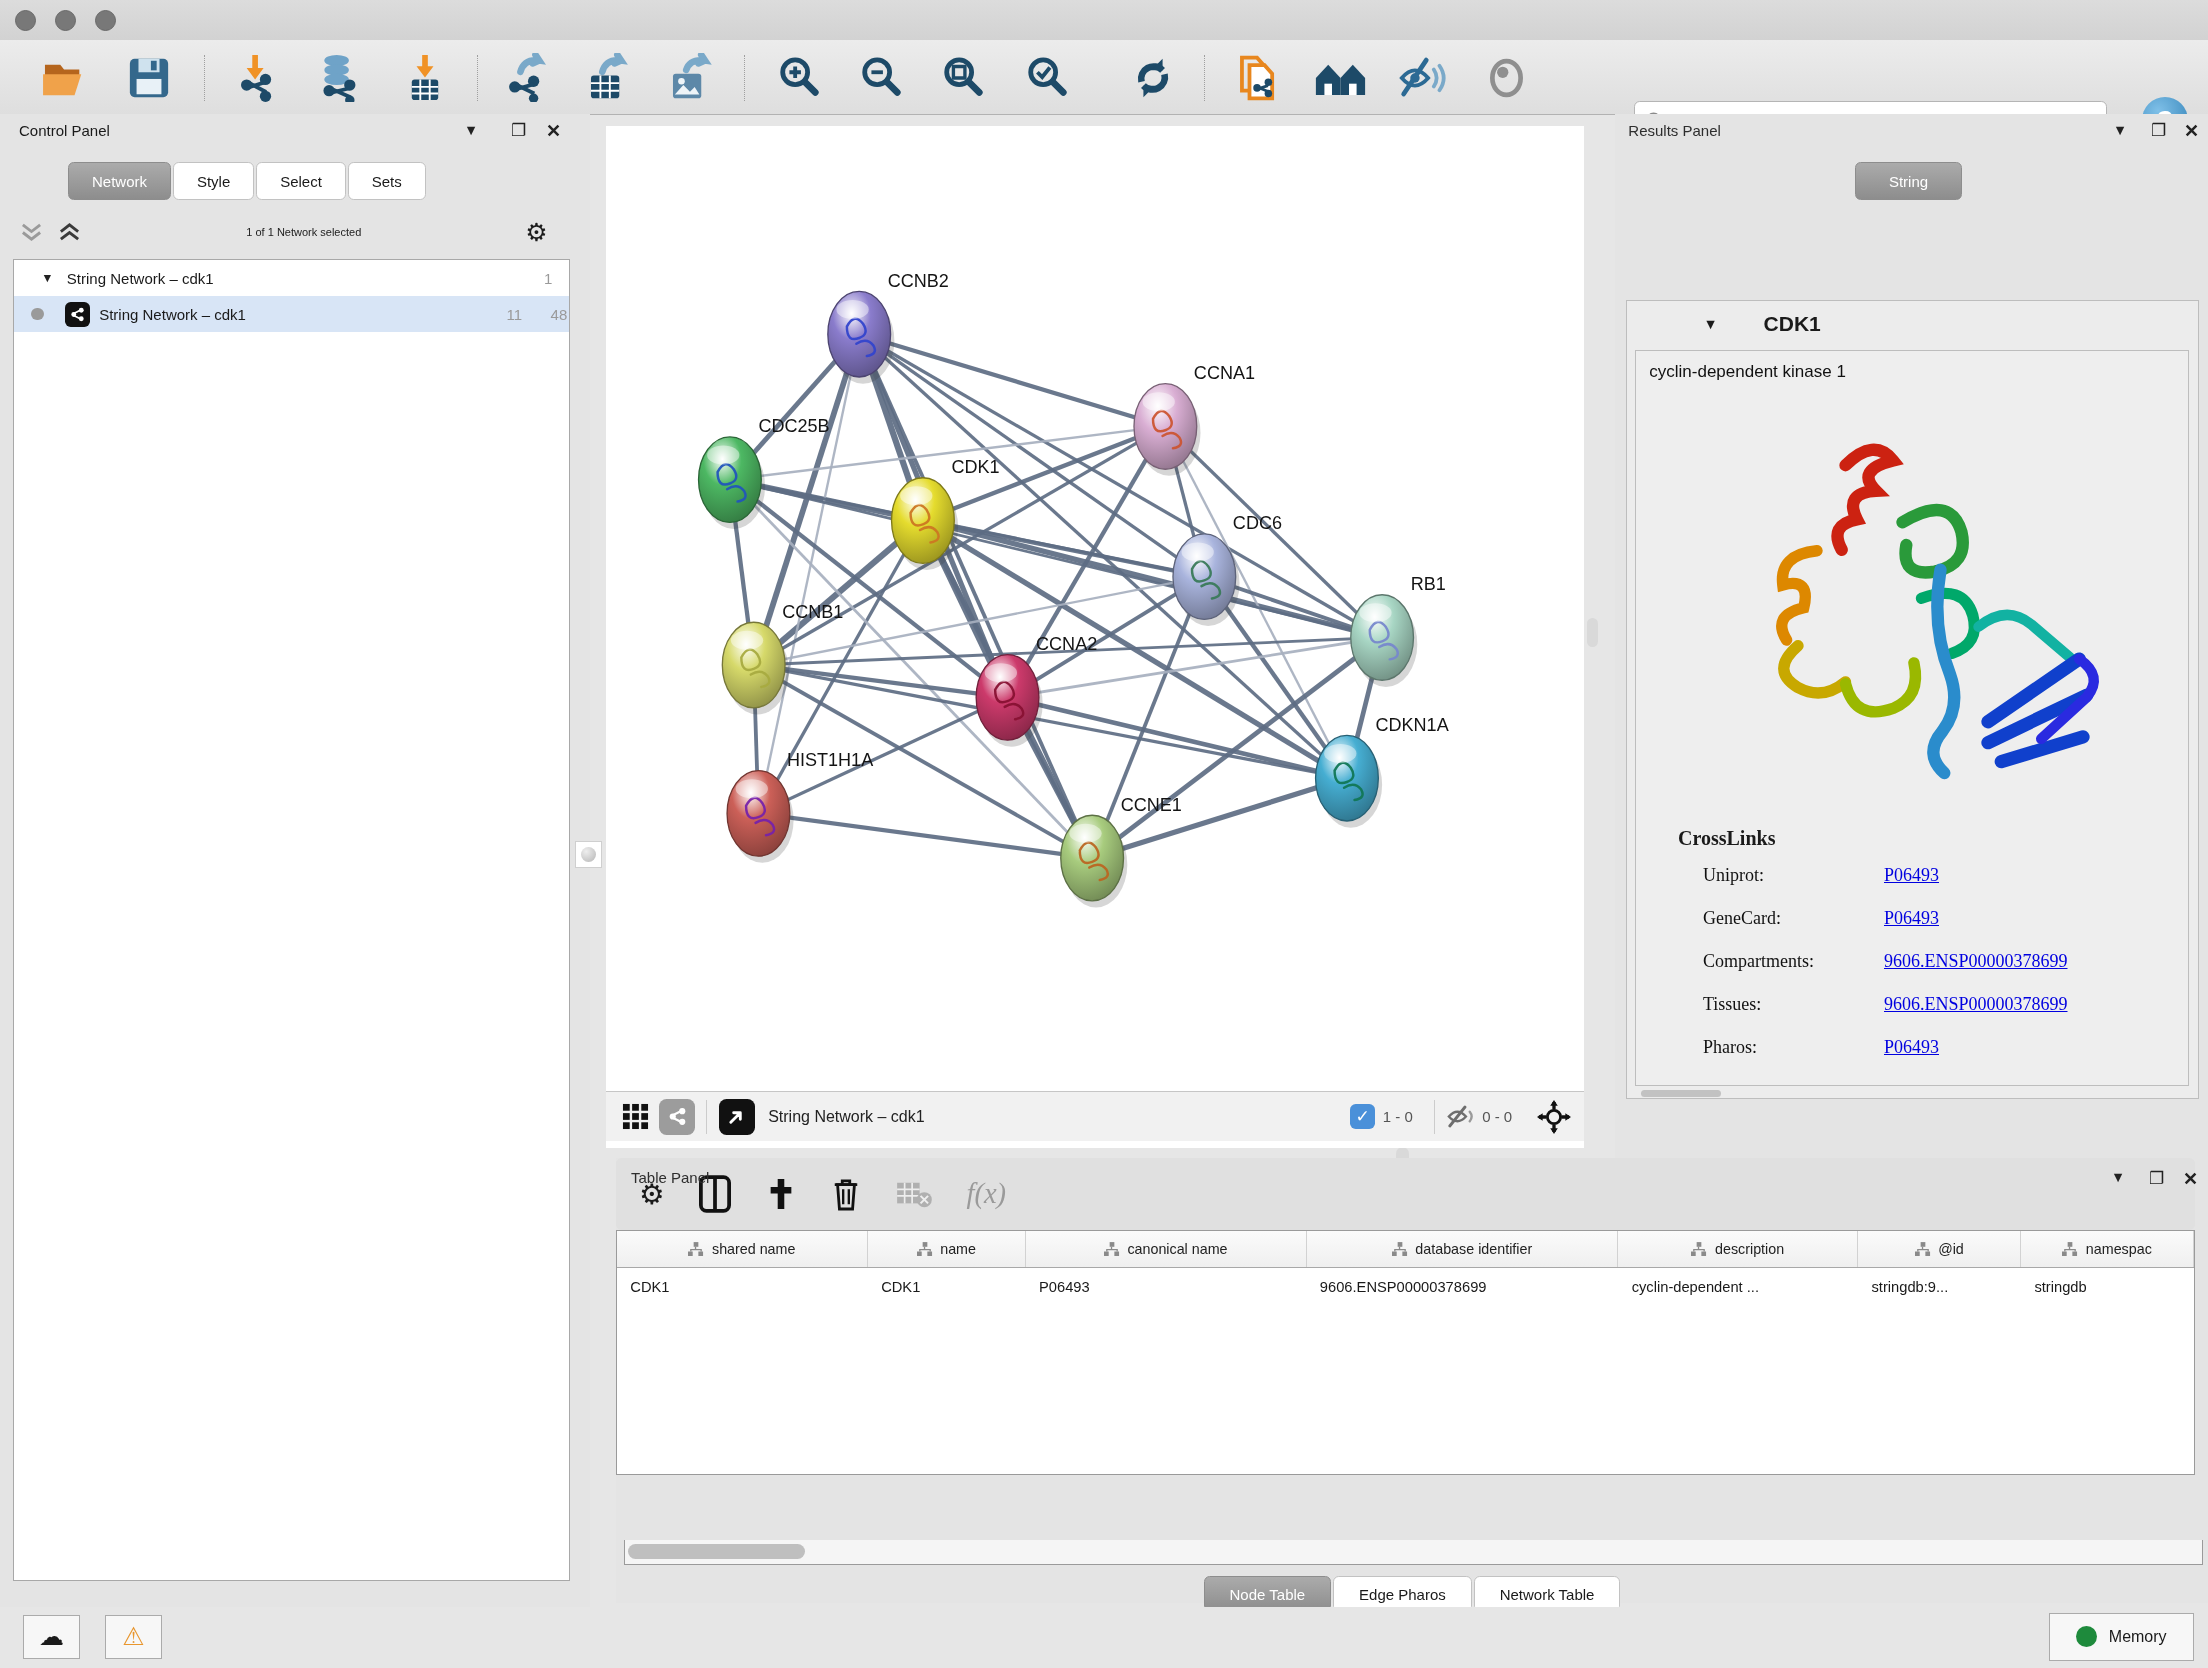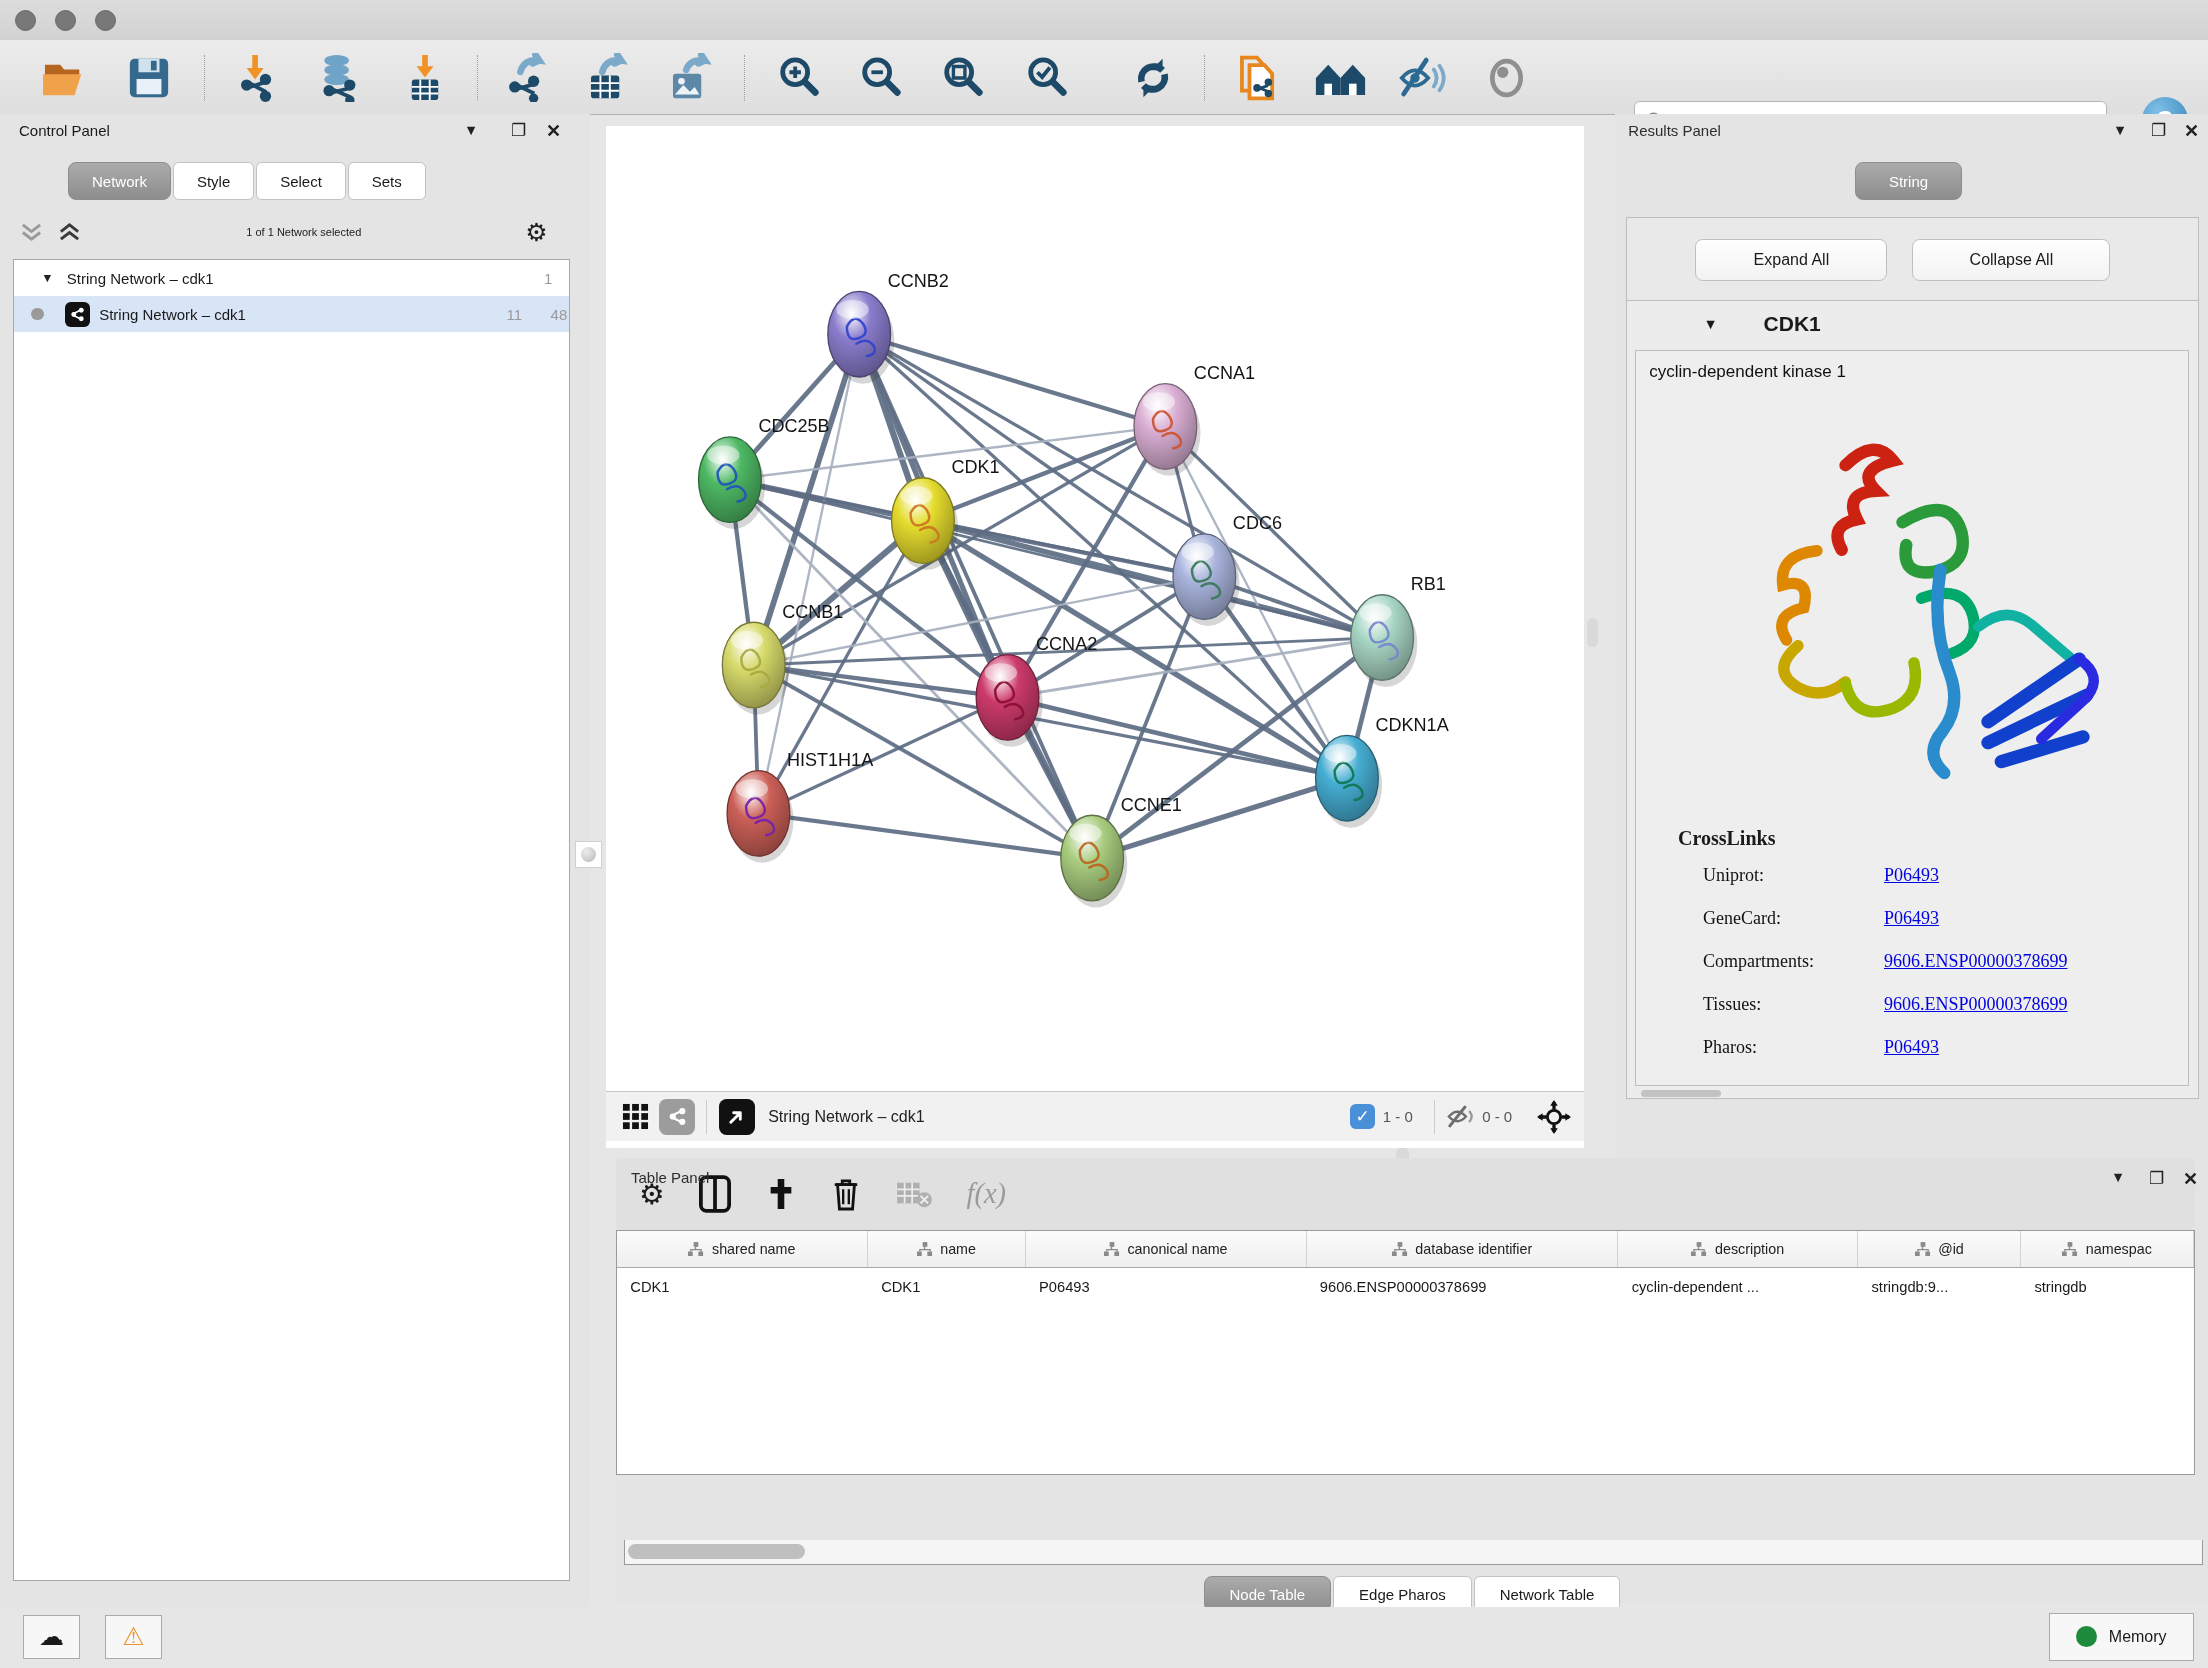--- a/index.html
+++ b/index.html
@@ -19,21 +19,21 @@
               border-radius:5.7px;display:flex;align-items:center;padding-left:9.5px;box-sizing:border-box;}
   #search-box input{border:none;outline:none;font-size:15px;width:418px;background:transparent;}
   #help-btn{left:2142px;top:57px;width:46px;height:46px;border-radius:50%;
             background:radial-gradient(circle at 35% 30%,#7fc0e8,#2f7fb5);color:#fff;font-size:28.5px;
             font-weight:bold;display:flex;align-items:center;justify-content:center;}
   
   .panel-title{font-size:15px;color:#2e2e2e;}
   .win-ico{font-size:14.3px;color:#222;}
   .tab{height:38px;border:1px solid #c2c2c2;background:#fff;border-radius:5.7px;display:flex;
        align-items:center;justify-content:center;font-size:15px;box-sizing:border-box;}
-  .tab.active{background:linear-gradient(#ababab,#8d8d8d);color:#fff;border-color:#8d8d8d;border-radius:8px;}
+  .tab.active{background:linear-gradient(#ababab,#8d8d8d);color:#fff;border-color:#8d8d8d;}
   
   #control-panel{left:0;top:114px;width:590px;height:1493px;background:#e4e4e4;}
   #cp-tabs{left:68px;top:48px;display:flex;gap:1.9px;}
   #cp-tabs .tab{padding:0 23px;}
   #net-count-row{left:19px;top:97px;width:542px;height:42px;display:flex;align-items:center;}
   #tree-box{left:13.3px;top:145px;width:555px;height:1320px;background:#fff;border:1px solid #a8a8a8;}
   .tree-row{height:36px;display:flex;align-items:center;font-size:15px;}
   .tree-row.selected{background:#d8e5f6;}
   .badge{color:#9a9a9a;font-size:15px;}
   .share-chip{width:25px;height:25px;border-radius:5.7px;background:#111;display:flex;align-items:center;
@@ -555,24 +555,20 @@
     </svg>
   </div>
 </div>
 
 <div id="results-panel" class="abs">
   <div class="abs panel-title" style="left:13.3px;top:7.6px">Results Panel</div>
   <div class="abs win-ico" style="left:498px;top:7.6px">▼</div>
   <div class="abs win-ico" style="left:536px;top:5.7px;font-size:17px">❐</div>
   <div class="abs win-ico" style="left:569px;top:5.7px;font-size:18px;font-weight:bold">✕</div>
   <div id="string-tab" class="abs tab active">String</div>
-  <div id="res-box1" class="abs">
-    <div class="res-btn abs" style="left:68px;top:21px;width:190px">Expand All</div>
-    <div class="res-btn abs" style="left:285px;top:21px;width:196px">Collapse All</div>
-  </div>
   <div id="res-box2" class="abs">
     <div id="cdk1-header" class="abs">
       <span style="margin:0 46px 0 76px;font-size:14.3px">▼</span>
       <span id="cdk1-name">CDK1</span>
     </div>
     <div id="res-inner" class="abs">
       <div id="res-desc" class="abs">cyclin-dependent kinase 1</div>
       <svg class="abs" style="left:67px;top:57px" width="418" height="409" viewBox="0 0 440 430">
         <g fill="none" stroke-linecap="round">
           <path d="M150 60 q30 -30 50 -5 q-40 10 -18 32 q-34 2 -20 30 q-30 6 -16 32" stroke="#cc2211" stroke-width="13"></path>

